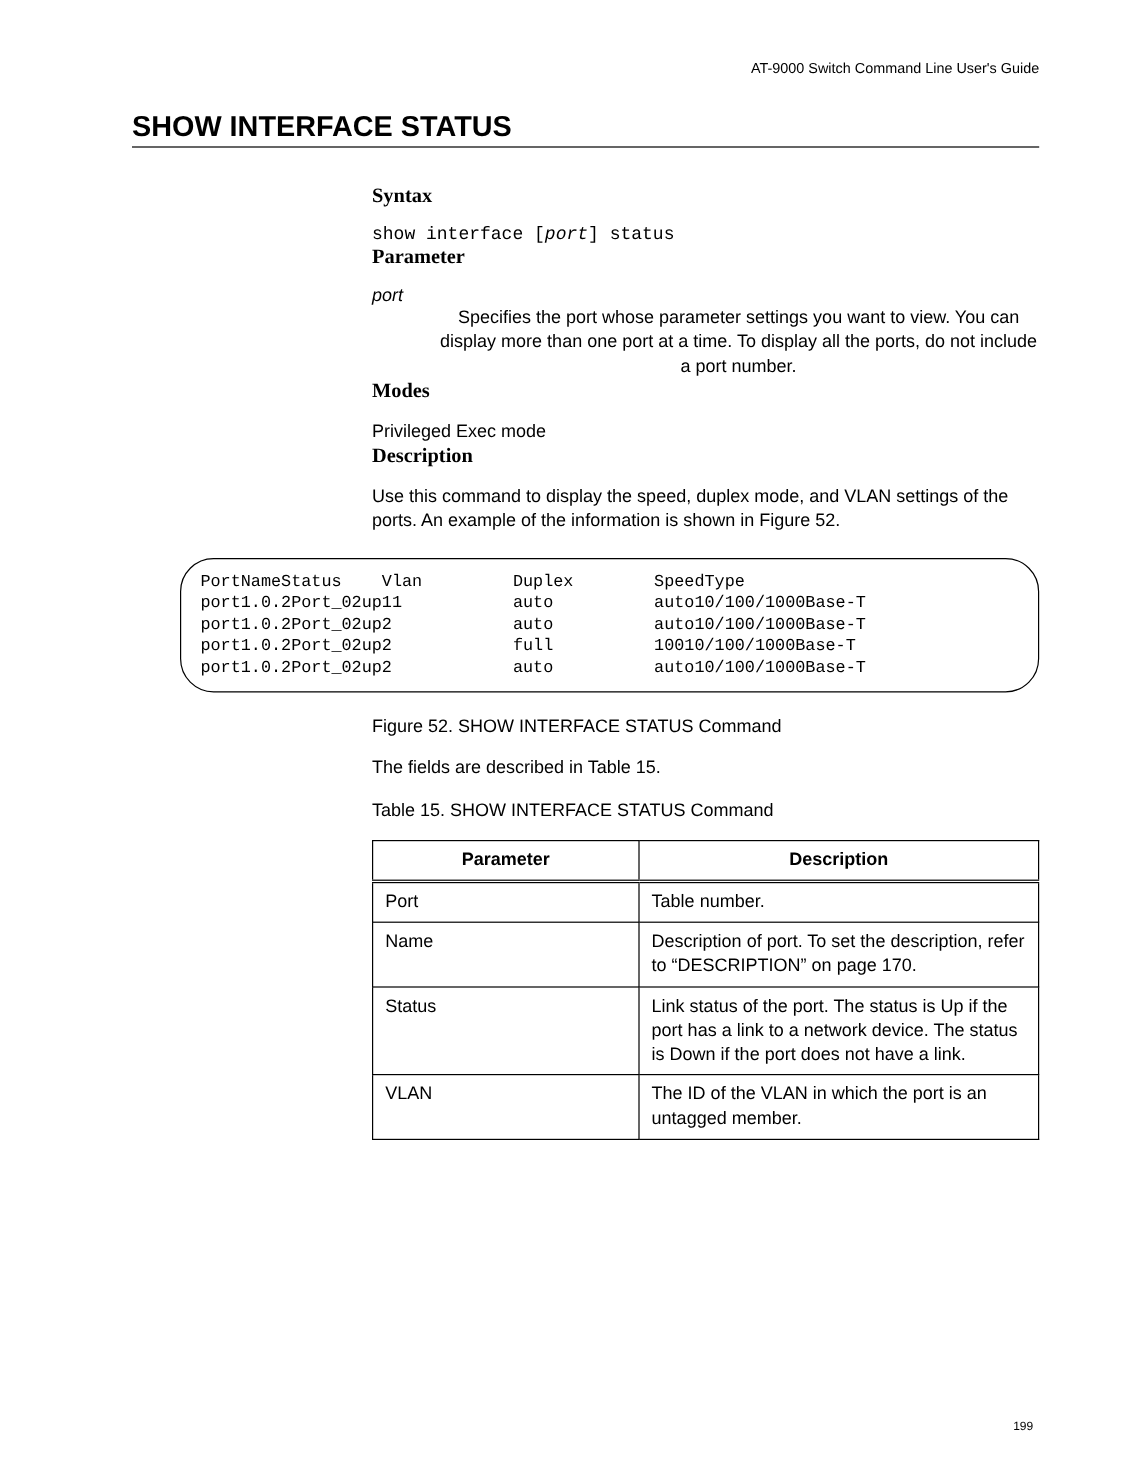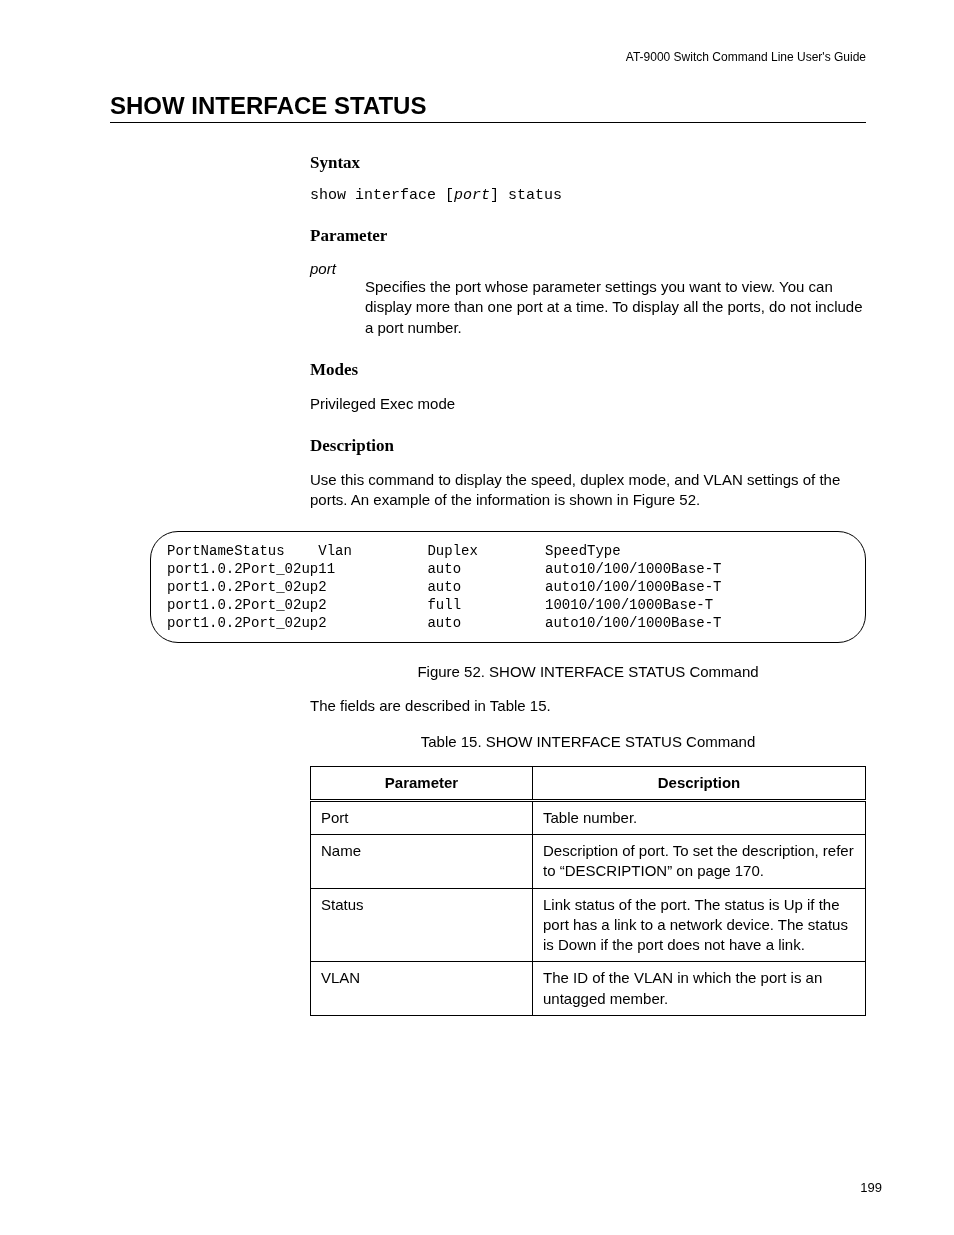--- a/index.html
+++ b/index.html
@@ -27,21 +27,20 @@
     padding-bottom: 2px;
     margin-bottom: 30px;
   }
   .content {
     margin-left: 200px;
   }
   .section-head {
     font-family: "Times New Roman", Times, serif;
     font-weight: bold;
     font-size: 17px;
-    margin-top: 22px;
     margin-bottom: 14px;
   }
   .mono {
     font-family: "Lucida Console", "Courier New", monospace;
     font-size: 15px;
     white-space: pre;
   }
   .mono-italic {
     font-style: italic;
   }
@@ -51,36 +50,37 @@
   }
   .param-name {
     font-style: italic;
     font-size: 15px;
     margin-top: 10px;
   }
   .param-desc {
     margin-left: 55px;
     font-size: 15px;
     line-height: 1.35;
+    text-align: center;
   }
   .example-box {
     margin-left: 40px;
     margin-right: 0;
     border: 1px solid #000;
     border-radius: 28px;
     padding: 10px 16px;
     margin-top: 20px;
     margin-bottom: 20px;
   }
   .example-box .mono {
     font-size: 14px;
     line-height: 1.3;
   }
   .figure-caption, .table-caption {
-    text-align: center;
+    text-align: left;
     font-size: 15px;
     margin: 16px 0;
   }
   table.desc-table {
     border-collapse: collapse;
     width: 100%;
     margin-top: 6px;
   }
   table.desc-table th, table.desc-table td {
     border: 1px solid #000;
@@ -91,22 +91,22 @@
     line-height: 1.35;
   }
   table.desc-table thead tr th {
     border-bottom: 3px double #000;
     text-align: center;
     font-weight: bold;
   }
   .page-number {
     position: absolute;
     bottom: 40px;
-    right: 72px;
-    font-size: 13px;
+    right: 93px;
+    font-size: 10px;
   }
 </style>
 </head>
 <body>
 
 <div class="header-right">AT-9000 Switch Command Line User's Guide</div>
 
 <div class="page-title">SHOW INTERFACE STATUS</div>
 
 <div class="content">

